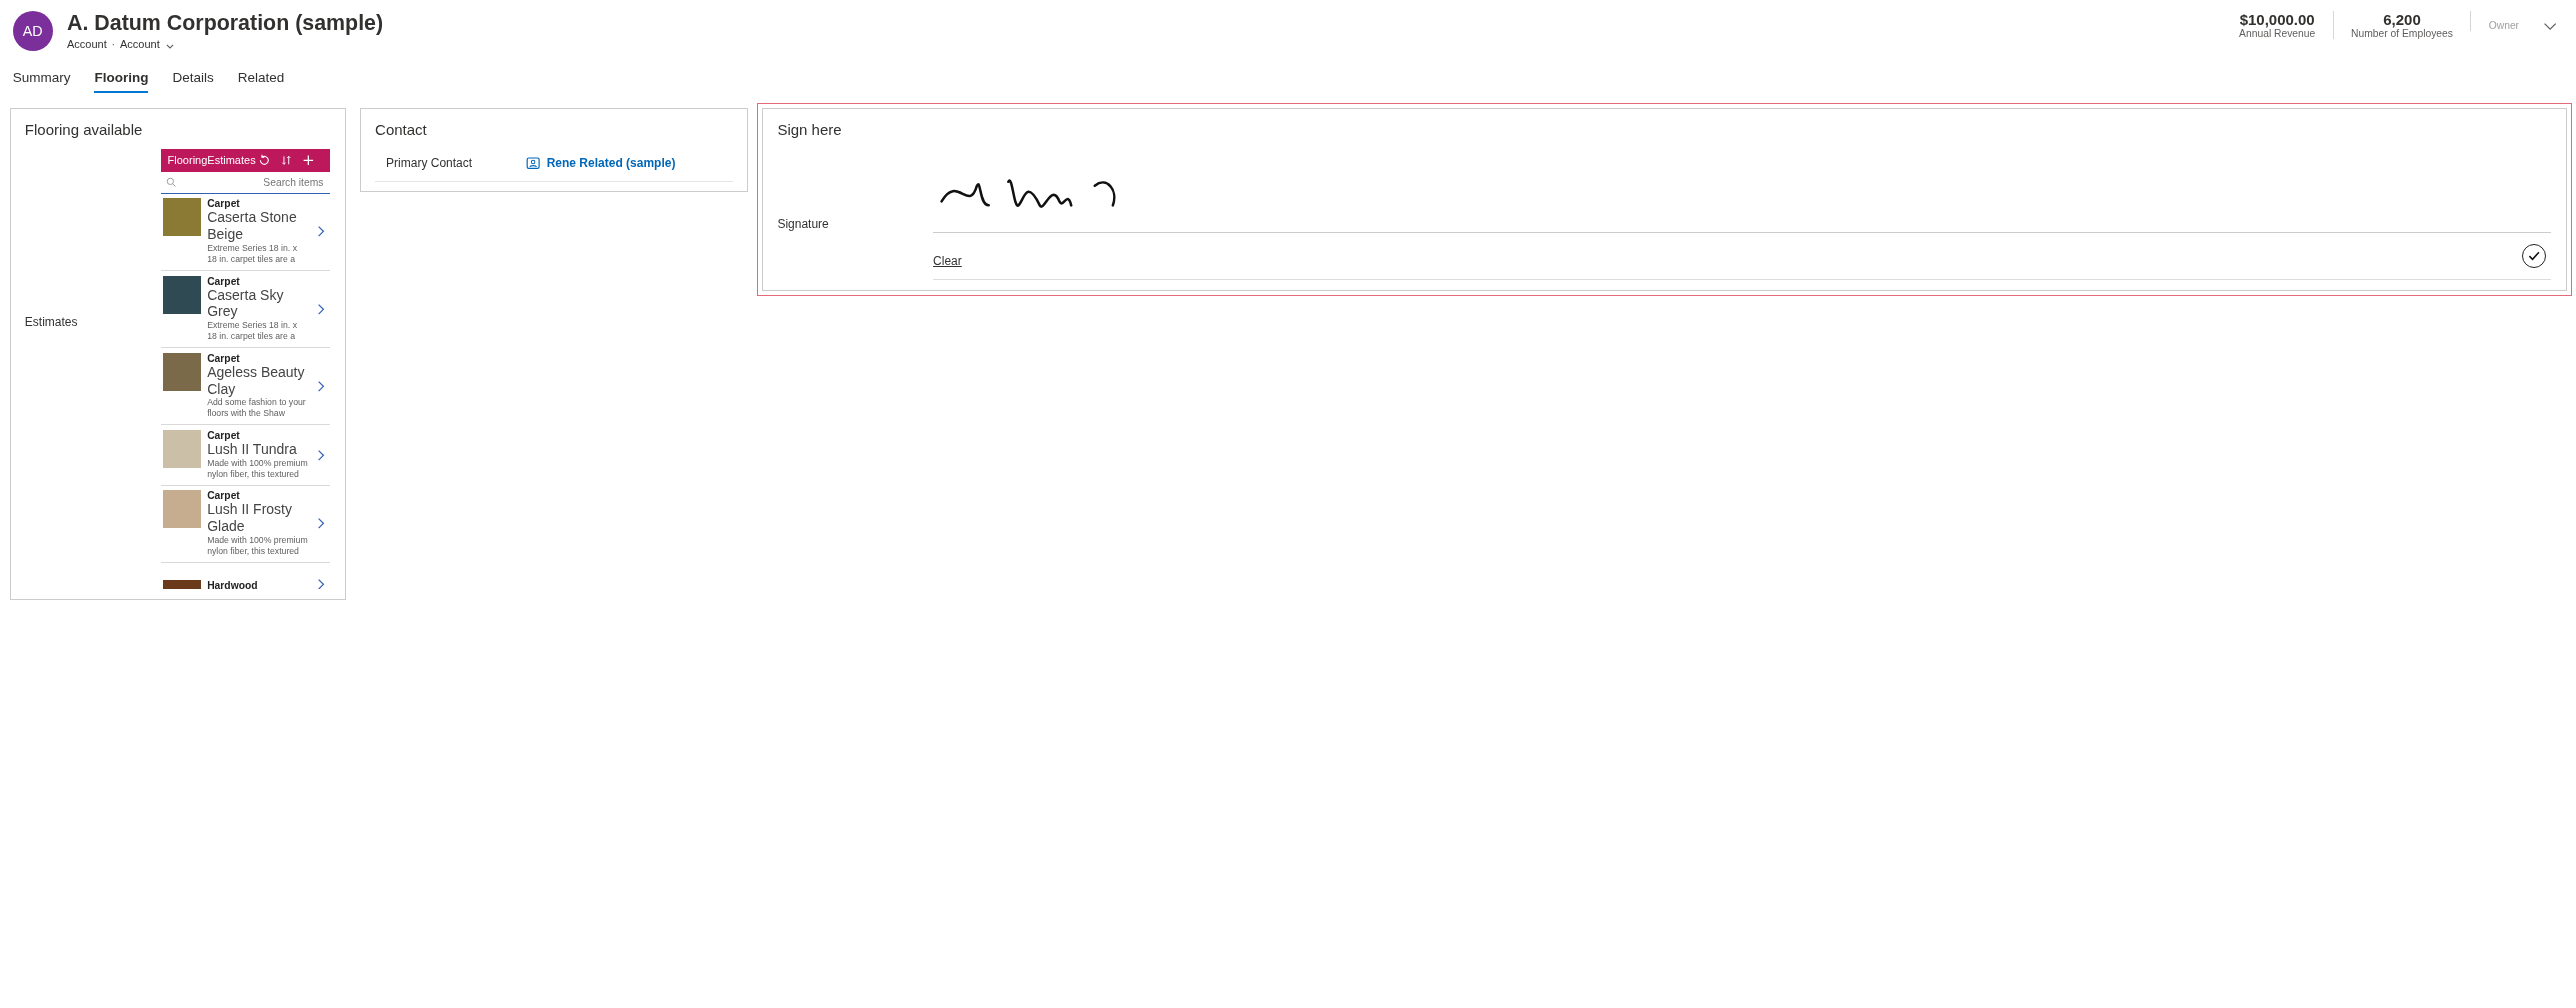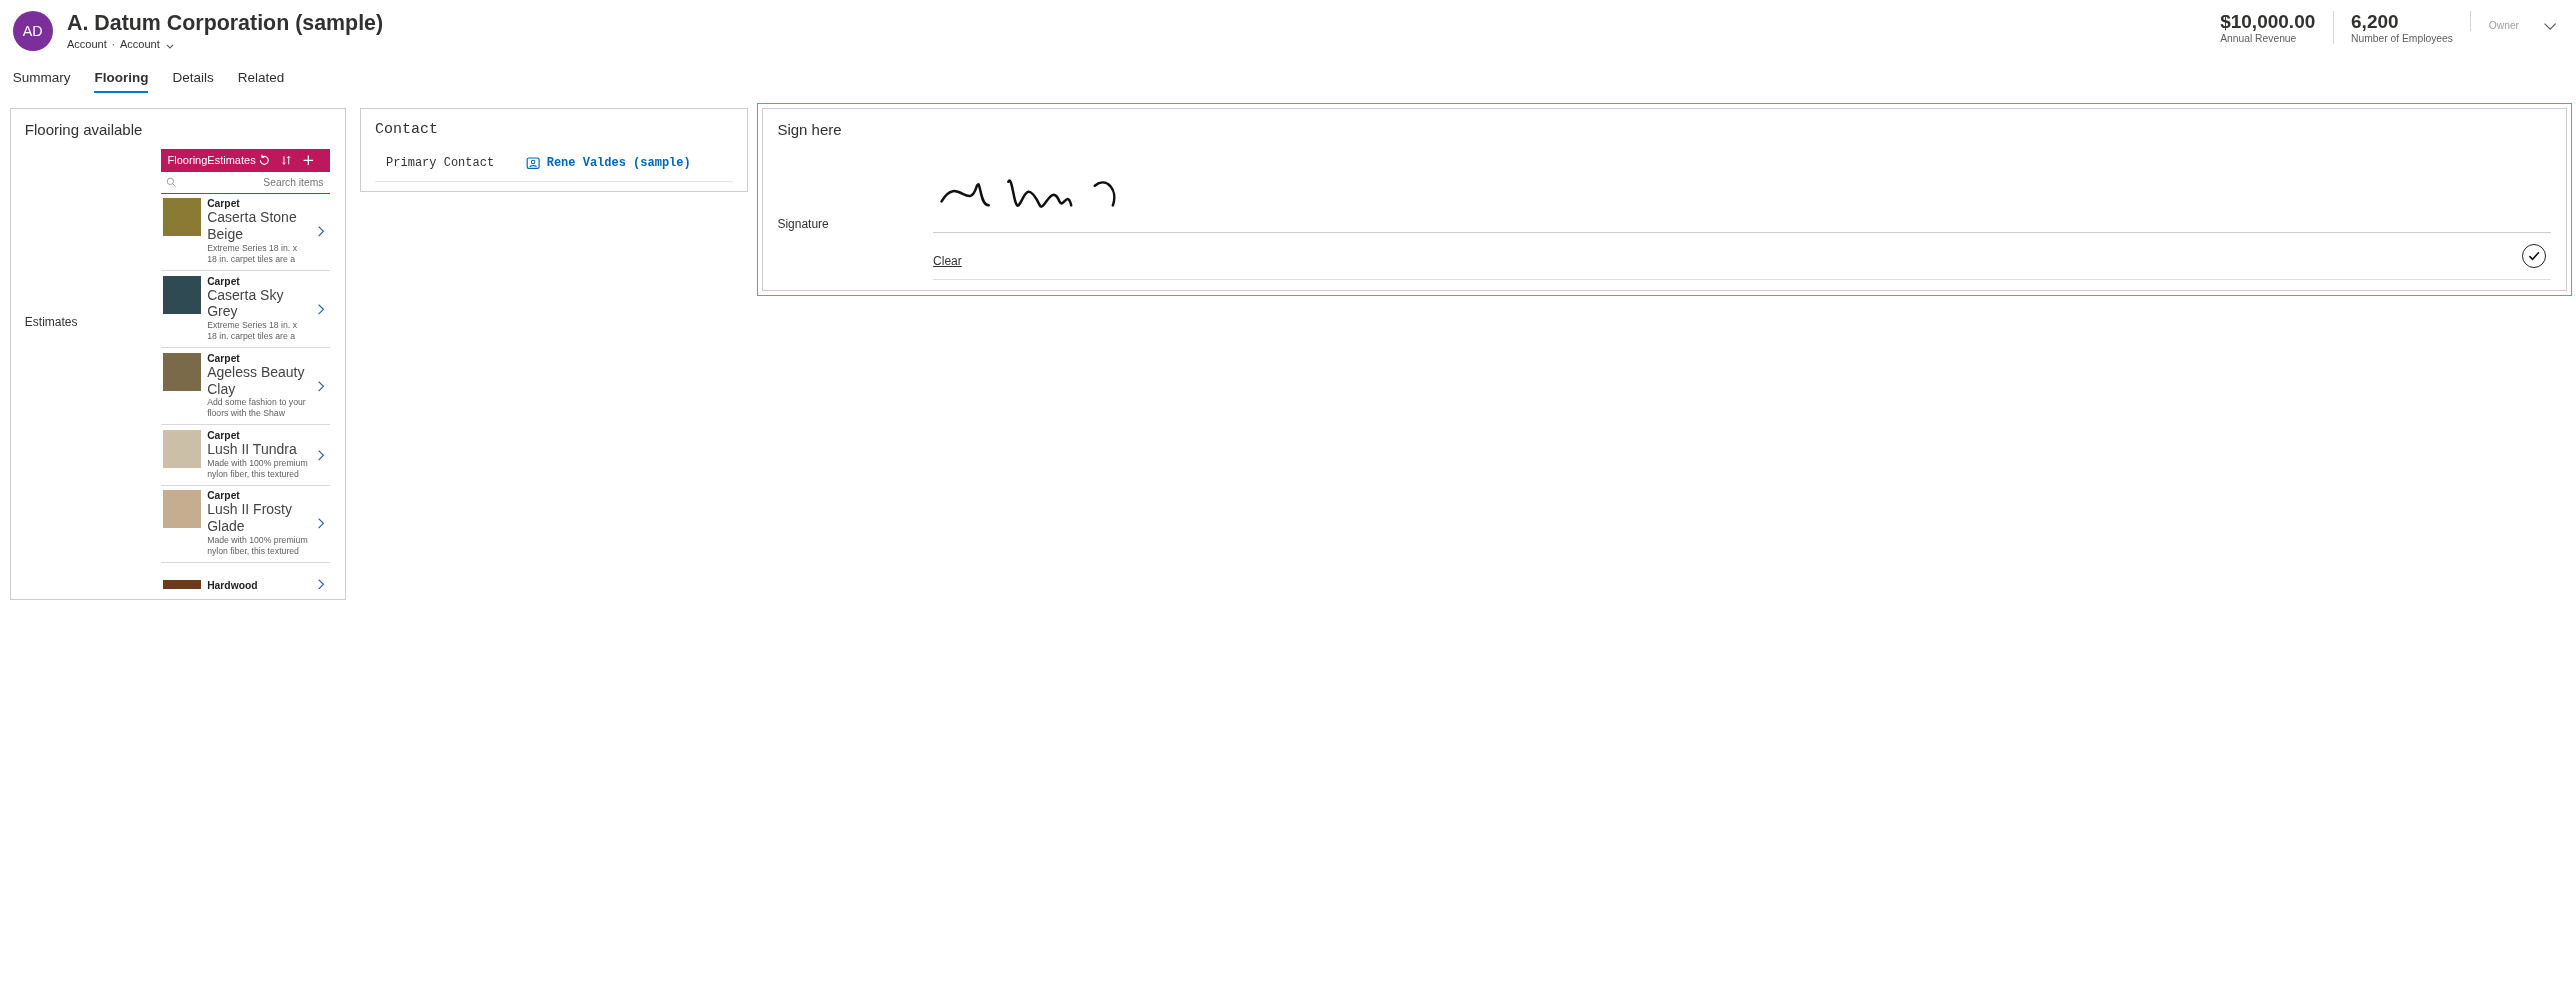--- a/index.html
+++ b/index.html
@@ -63,23 +63,24 @@
     display: flex;
     align-items: flex-start;
     gap: 0;
   }
   .metric {
     padding: 0 17.4px;
     border-left: 0.8px solid #d6d6d6;
   }
   .metric:first-child { border-left: none; }
   .metric .value {
-    font-size: 19px;
+    font-size: 15px;
     font-weight: 600;
     color: #323130;
+    text-align: center;
   }
   .metric .label {
     font-size: 10.3px;
     color: #605e5c;
     margin-top: 0;
   }
   .owner-metric .value { visibility: hidden; font-size:8px; }
   .owner-metric .label { color: #a0a0a0; }
   .header-chevron {
     padding: 11px 6.3px 0 6.3px;
@@ -215,21 +216,20 @@
   .est-item.peek {
     max-height: 14.3px;
     overflow: hidden;
     border-bottom: none;
     padding-bottom: 0;
     margin-top: 12px;
   }
   
   .card.contact {
     width: 388px;
-    font-family: Liberation Mono, monospace;
   }
   .contact-row {
     display: flex;
     align-items: center;
     padding: 6.3px 0 11px 0;
     border-bottom: 0.8px solid #e5e5e5;
   }
   .contact-label {
     width: 151px;
     font-size: 12px;
@@ -472,21 +472,21 @@
       <div class="contact-row">
         <div class="contact-label">Primary Contact</div>
         <div class="contact-value">
           <span class="contact-icon">
             <svg width="14.3" height="14.3" viewBox="0 0 18 18">
               <rect x="1.5" y="2.5" width="15" height="13" rx="2" stroke="#0067b8" stroke-width="1.5" fill="none"></rect>
               <circle cx="9" cy="7.5" r="2.2" stroke="#0067b8" stroke-width="1.3" fill="none"></circle>
               <path d="M5 14 C5 11.5 13 11.5 13 14" stroke="#0067b8" stroke-width="1.3" fill="none"></path>
             </svg>
           </span>
-          <span>Rene Valdes (sample)</span>
+          <span>Rene Related (sample)</span>
         </div>
       </div>
     </div>
 
     <div class="card sign">
       <div class="card-title">Sign here</div>
       <div class="sign-body">
         <div class="sign-label">Signature</div>
         <div class="sign-right">
           <div class="sig-canvas">

